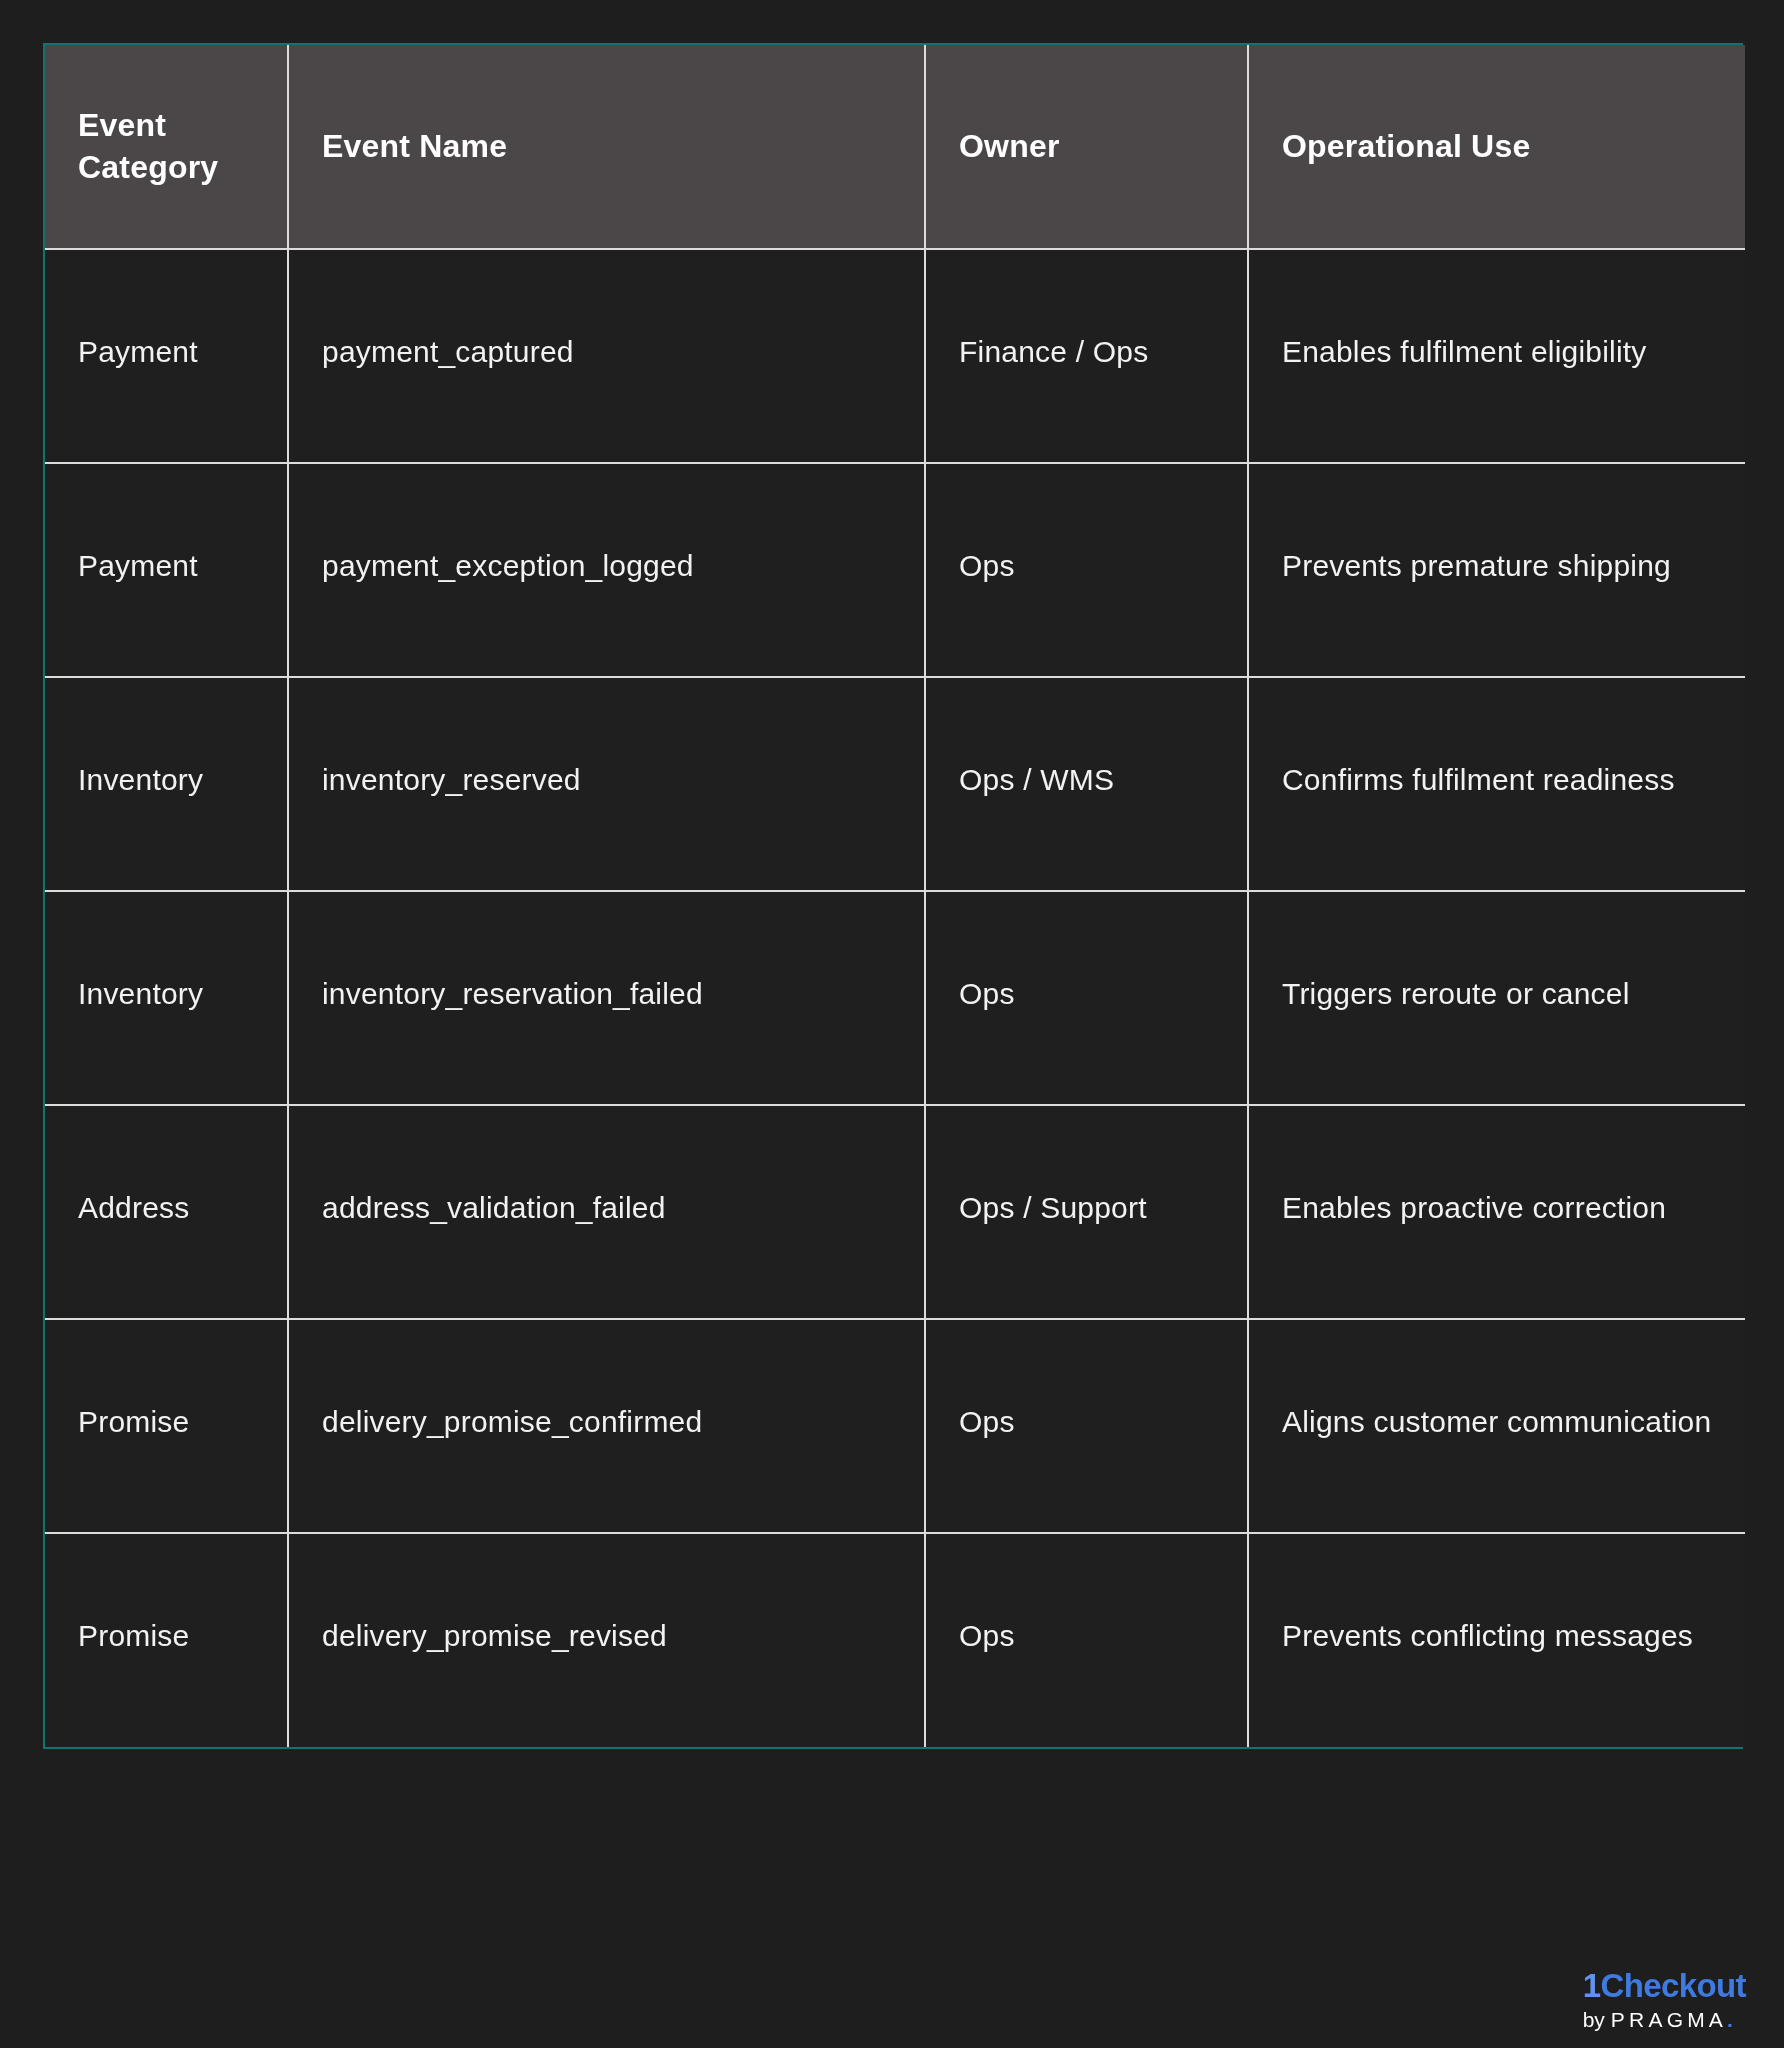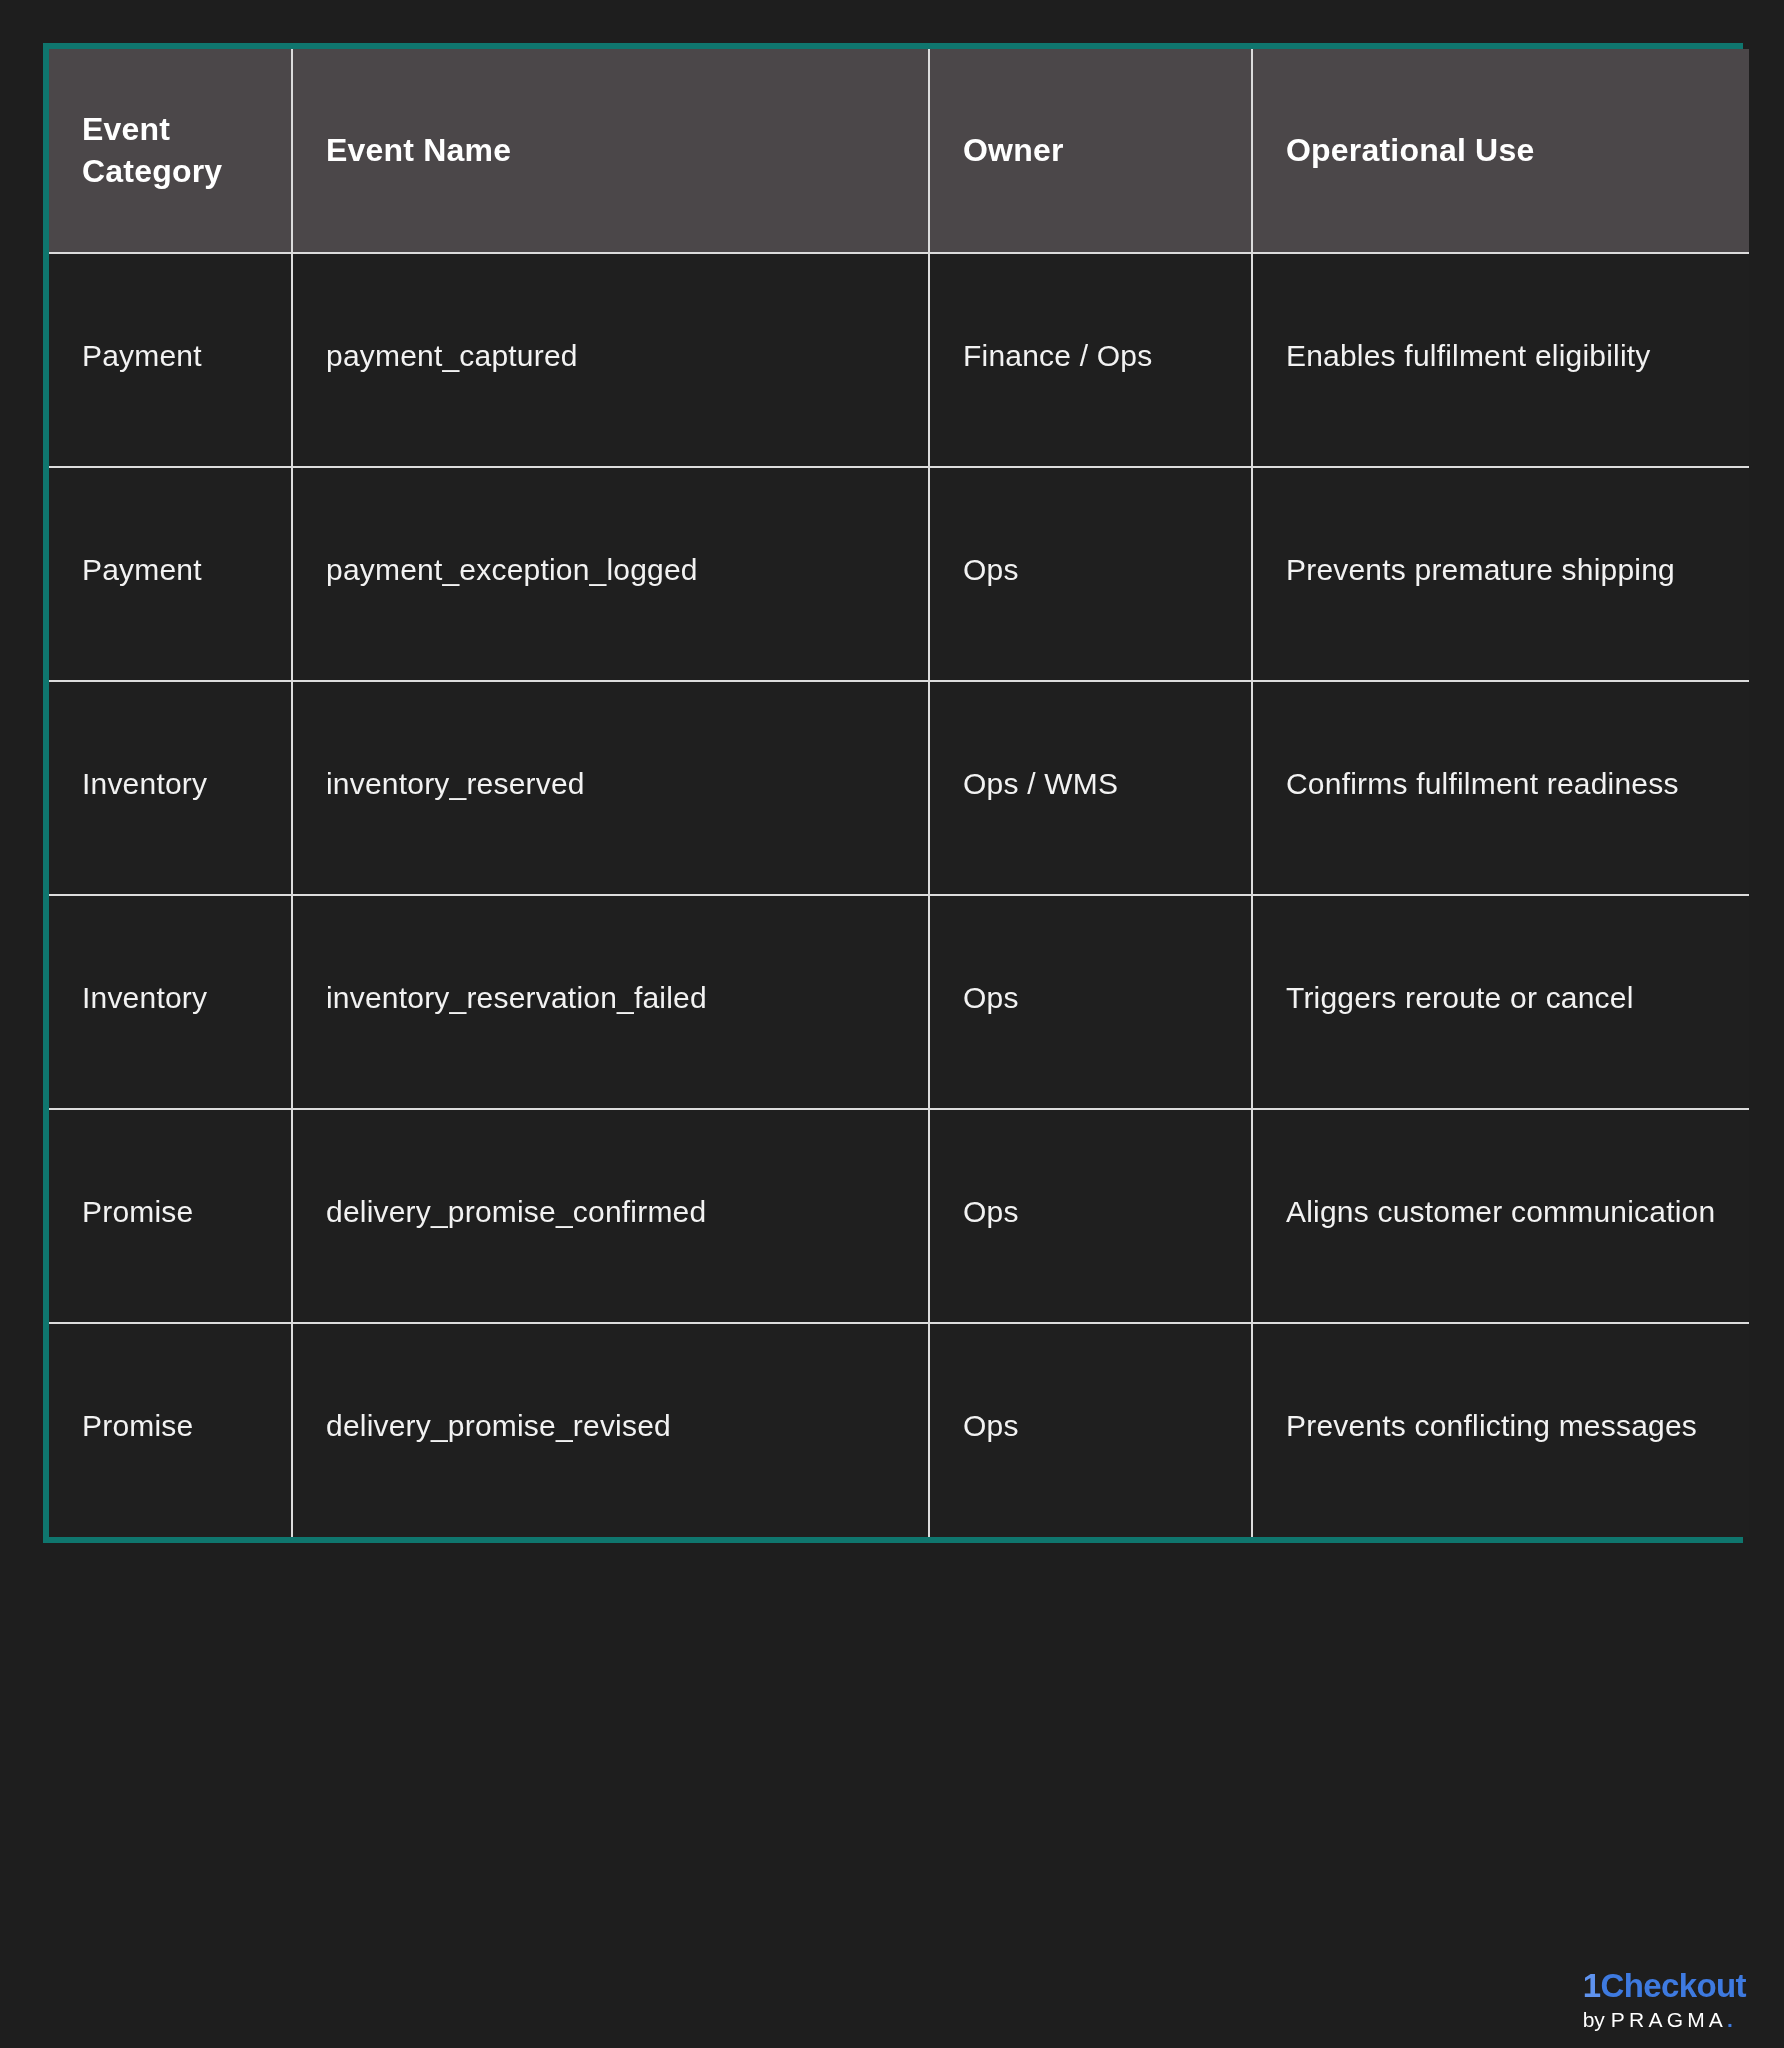--- a/index.html
+++ b/index.html
@@ -15,21 +15,21 @@
   .page {
     position: relative;
     width: 1784px;
     height: 2048px;
     background: #1e1e1e;
     padding: 43px 43px 0 43px;
   }
 
   .table-wrap {
     width: 1700px;
-    border: 6px solid #0f766e;
+    border: 2px solid #0f766e;
     border-collapse: collapse;
   }
 
   table.event-table {
     width: 100%;
     border-collapse: collapse;
     table-layout: fixed;
   }
 
   table.event-table col.c0 { width: 243px; }
@@ -147,20 +147,26 @@
           <td class="op-use">Confirms fulfilment readiness</td>
         </tr>
 
         <tr>
           <td>Inventory</td>
           <td>inventory_reservation_failed</td>
           <td>Ops</td>
           <td class="op-use">Triggers reroute or cancel</td>
         </tr>
 
+        <tr>
+          <td>Address</td>
+          <td>address_validation_failed</td>
+          <td>Ops / Support</td>
+          <td class="op-use">Enables proactive correction</td>
+        </tr>
 
         <tr>
           <td>Promise</td>
           <td>delivery_promise_confirmed</td>
           <td>Ops</td>
           <td class="op-use">Aligns customer communication</td>
         </tr>
 
         <tr>
           <td>Promise</td>

